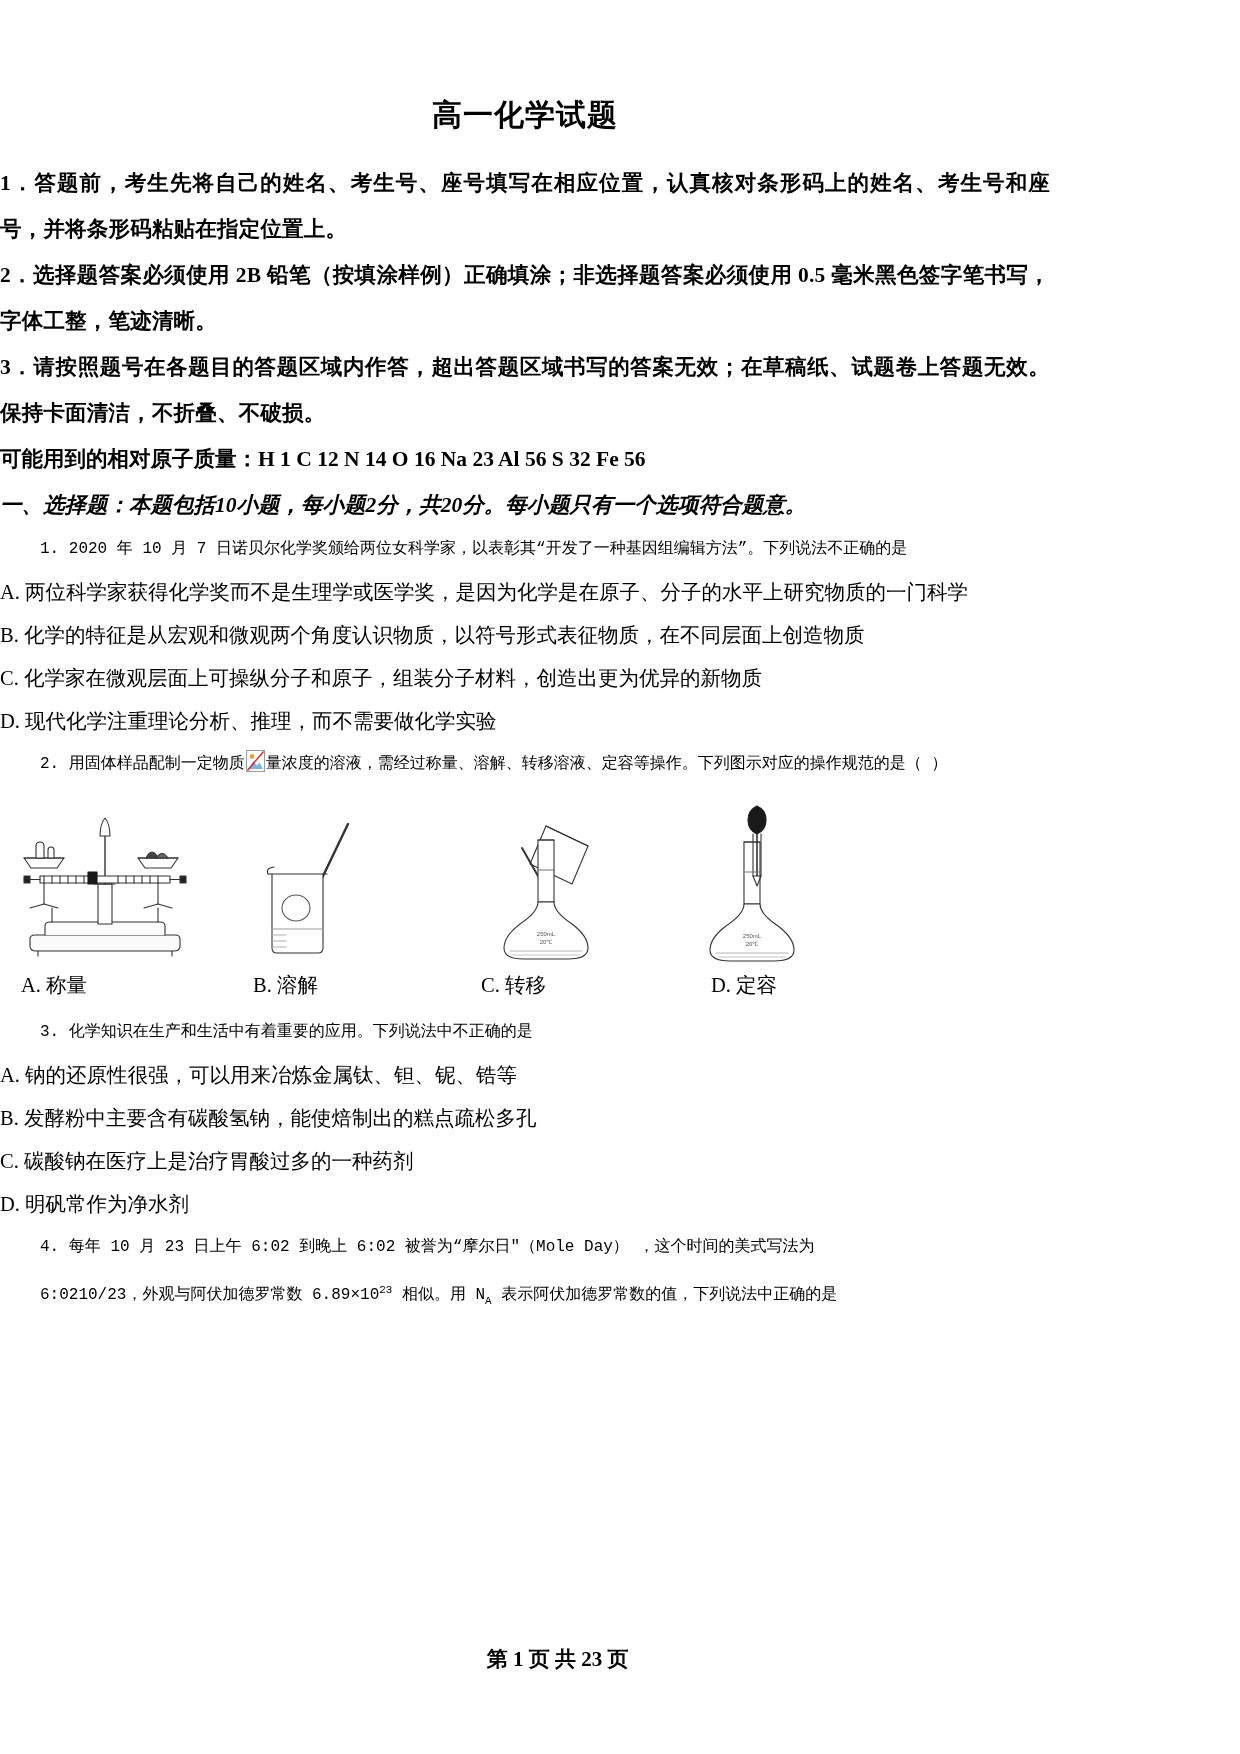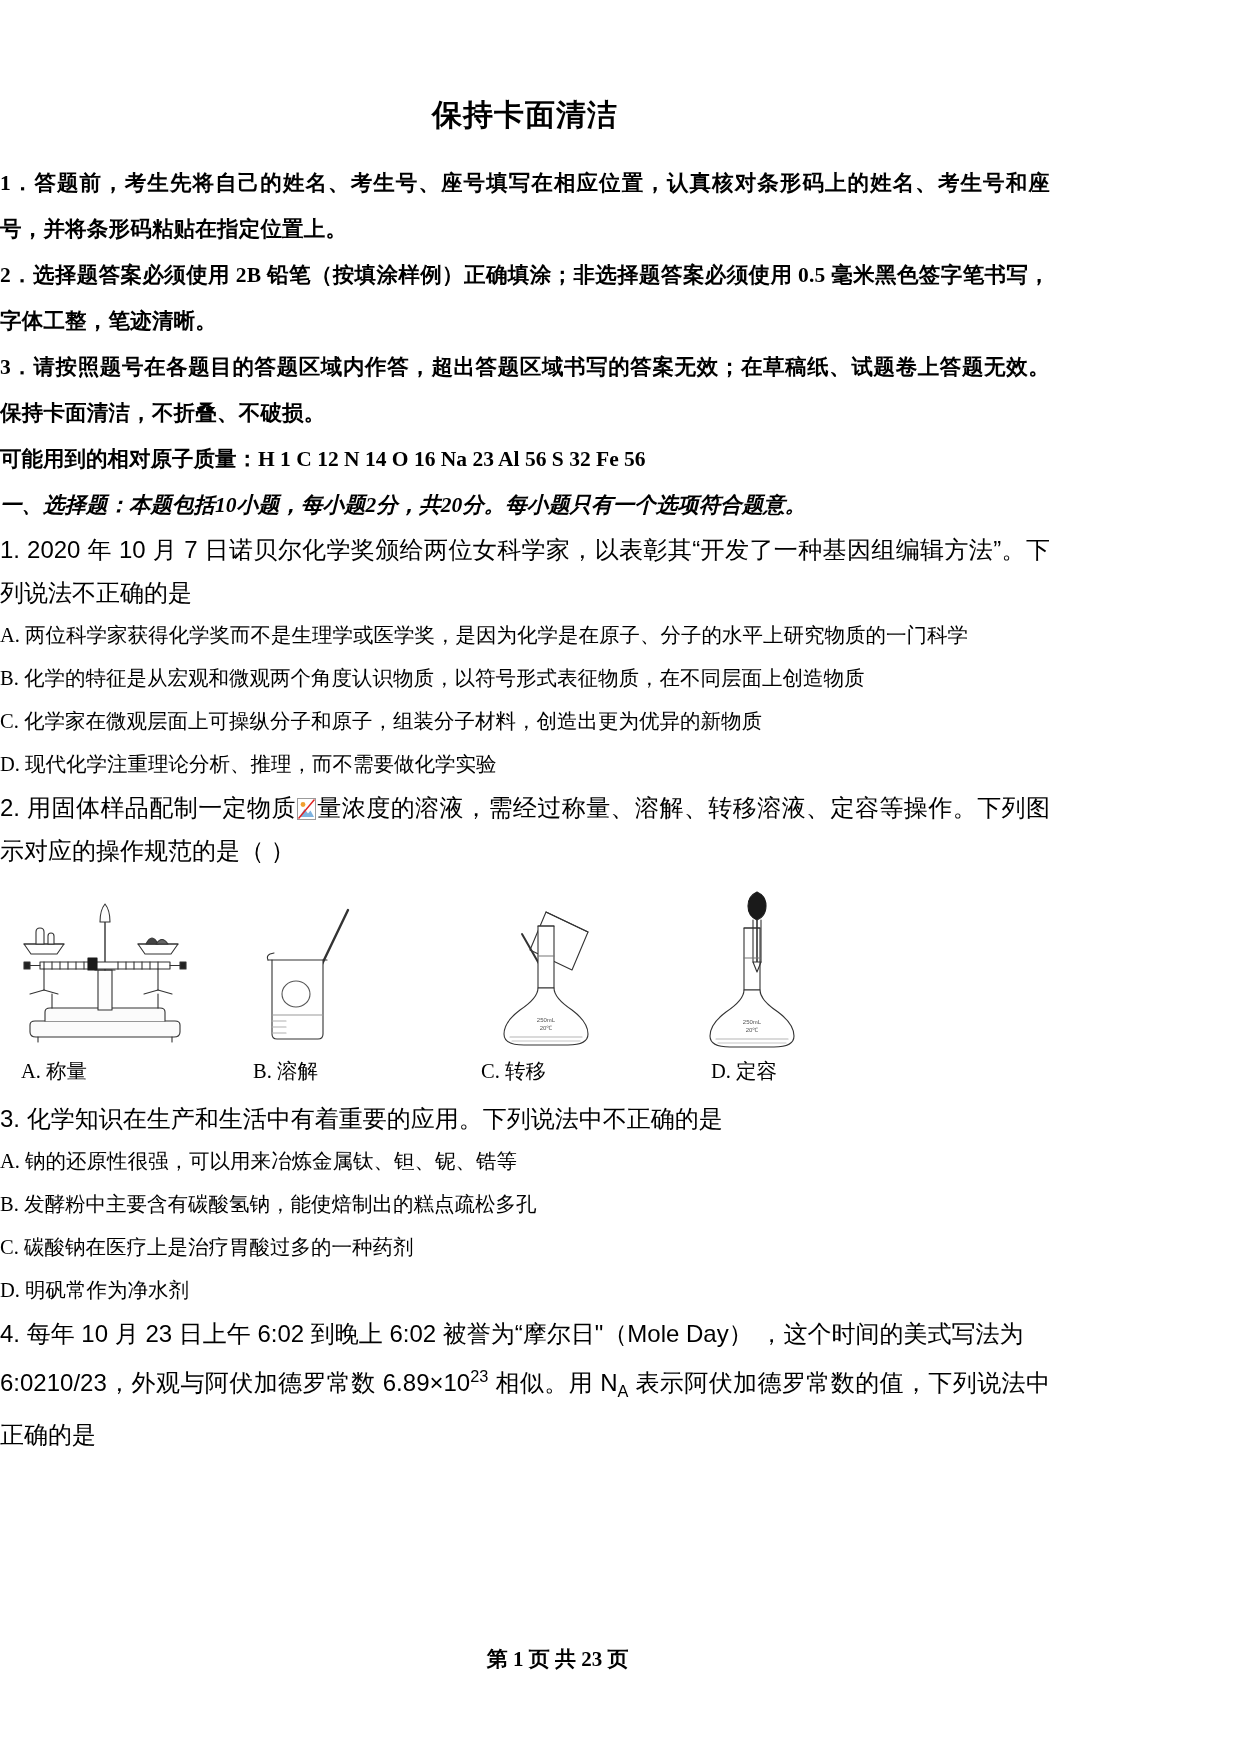--- a/index.html
+++ b/index.html
@@ -69,25 +69,26 @@
 
   .section-head {
     font-family: "Liberation Serif", "DejaVu Serif", serif;
     font-weight: bold;
     font-size: 21.5px;
     line-height: 46px;
     font-style: italic;
   }
 
   .q {
-    font-family: Liberation Sans, sans-serif;
-    font-size: 24px;
+    font-family: Liberation Mono, monospace;
+    font-size: 16px;
     line-height: 43px;
     text-align: justify;
     text-justify: inter-ideograph;
+    padding-left: 40px;
   }
   .opt {
     font-family: "Liberation Serif", "DejaVu Serif", serif;
     font-size: 20.5px;
     line-height: 43px;
     text-align: justify;
     text-justify: inter-ideograph;
   }
 
   .broken-img {
@@ -131,21 +132,21 @@
   }
 
   .sup { font-size: 0.68em; vertical-align: super; }
   .sub { font-size: 0.68em; vertical-align: sub; }
 </style>
 </head>
 <body>
 
 <div class="page">
 
-  <h1 class="doc-title">保持卡面清洁</h1>
+  <h1 class="doc-title">高一化学试题</h1>
 
   <div class="body-block">
 
     <p class="instr">1．答题前，考生先将自己的姓名、考生号、座号填写在相应位置，认真核对条形码上的姓名、考生号和座号，并将条形码粘贴在指定位置上。</p>
     <p class="instr">2．选择题答案必须使用 2B 铅笔（按填涂样例）正确填涂；非选择题答案必须使用 0.5 毫米黑色签字笔书写，字体工整，笔迹清晰。</p>
     <p class="instr">3．请按照题号在各题目的答题区域内作答，超出答题区域书写的答案无效；在草稿纸、试题卷上答题无效。保持卡面清洁，不折叠、不破损。</p>
 
     <p class="masses"><span class="lead">可能用到的相对原子质量：</span><span class="vals">H 1  C 12  N 14  O 16  Na 23  Al 56  S 32  Fe 56</span></p>
 
     <p class="section-head">一、选择题：本题包括10小题，每小题2分，共20分。每小题只有一个选项符合题意。</p>

